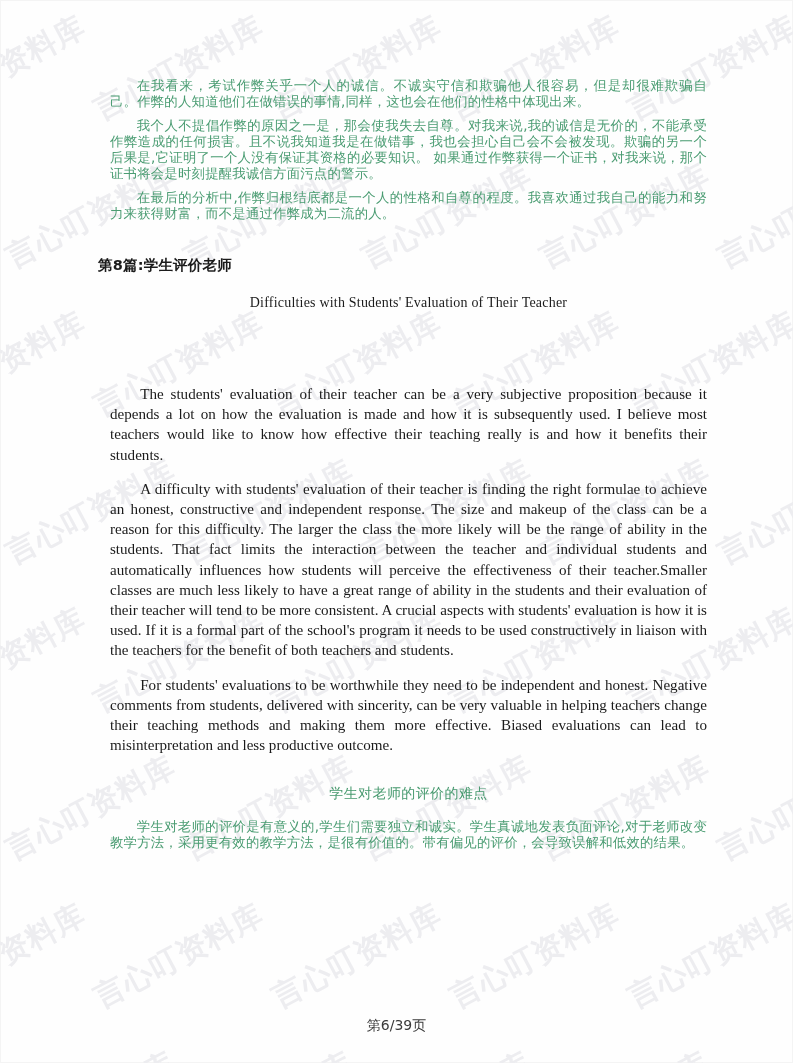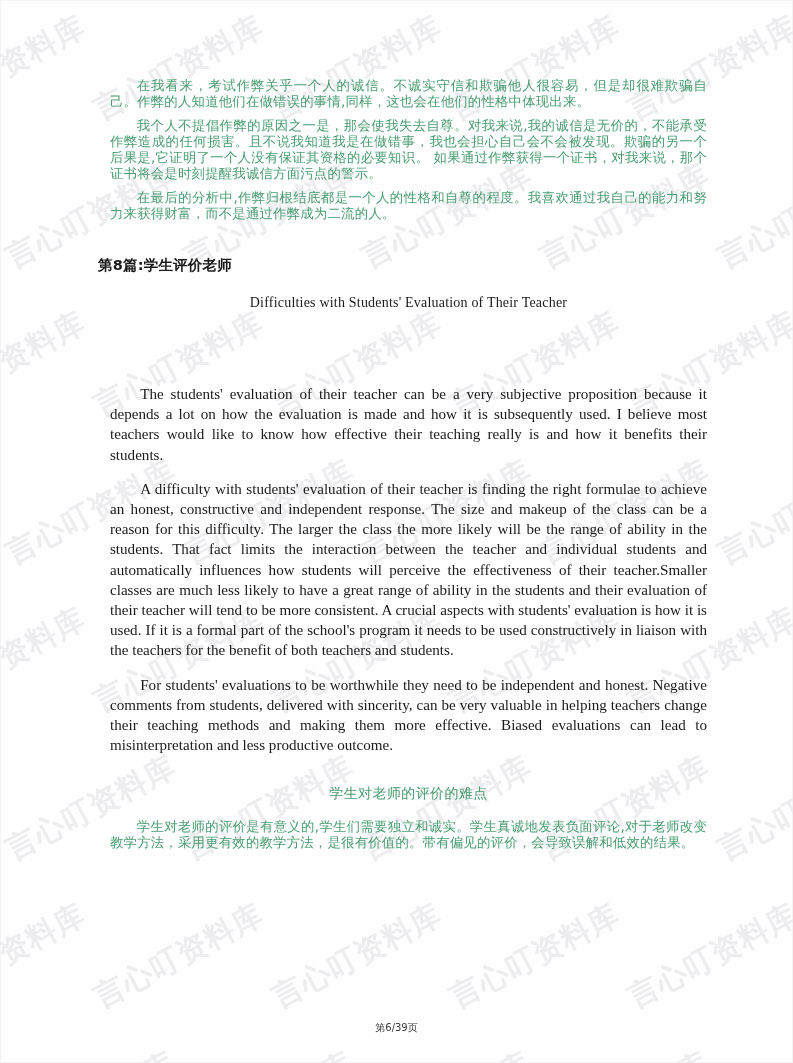--- a/index.html
+++ b/index.html
@@ -109,21 +109,21 @@
   #page-footer {
     position: absolute;
     left: 0;
     right: 0;
     bottom: 28px;
     z-index: 2;
     text-align: center;
   }
   #page-footer .folio {
     font-family: "DejaVu Sans", "Liberation Sans", sans-serif;
-    font-size: 10px;
+    font-size: 14px;
     color: #3a3a3a;
   }
 </style>
 </head>
 <body>
 
 <div id="page-sheet">
 
   <div id="watermark-layer">
       <span class="wm" style="left: 28px; top: 168px;">言心叮资料库</span>

